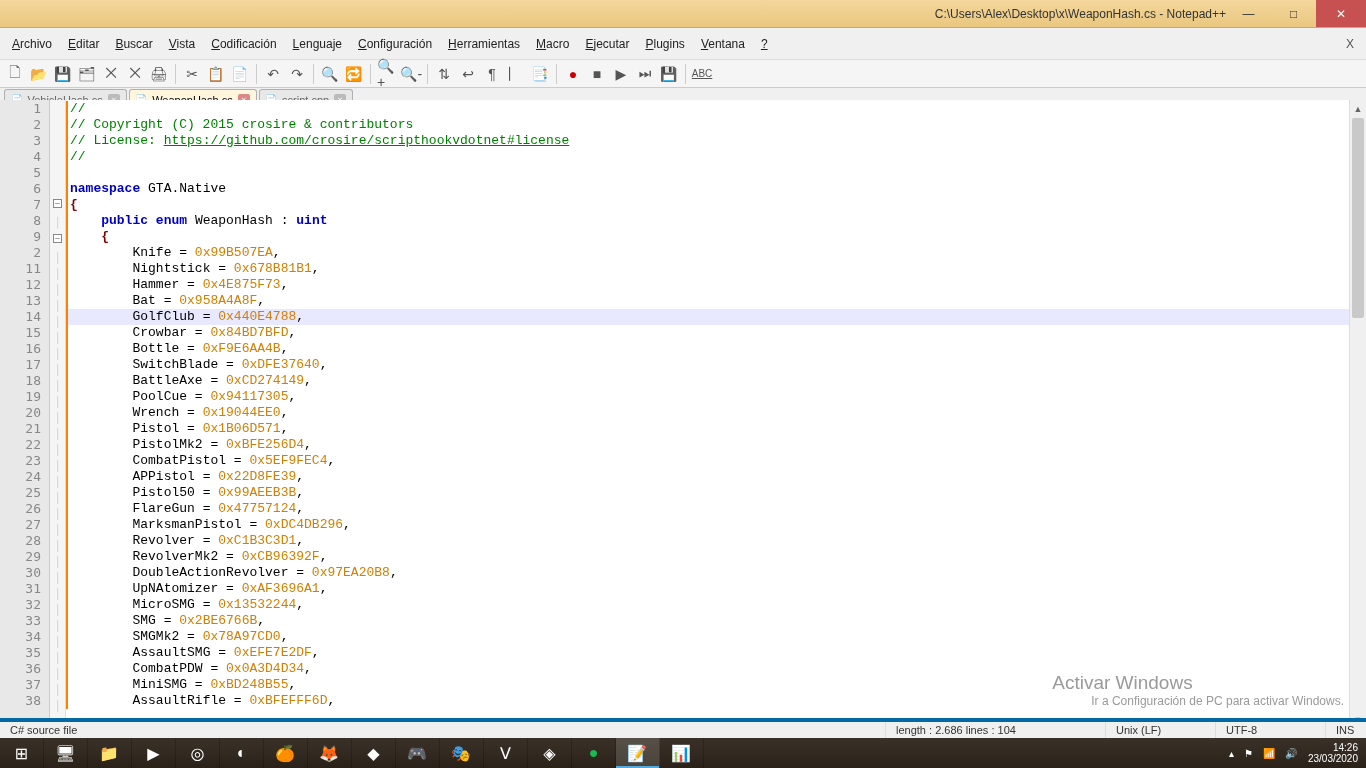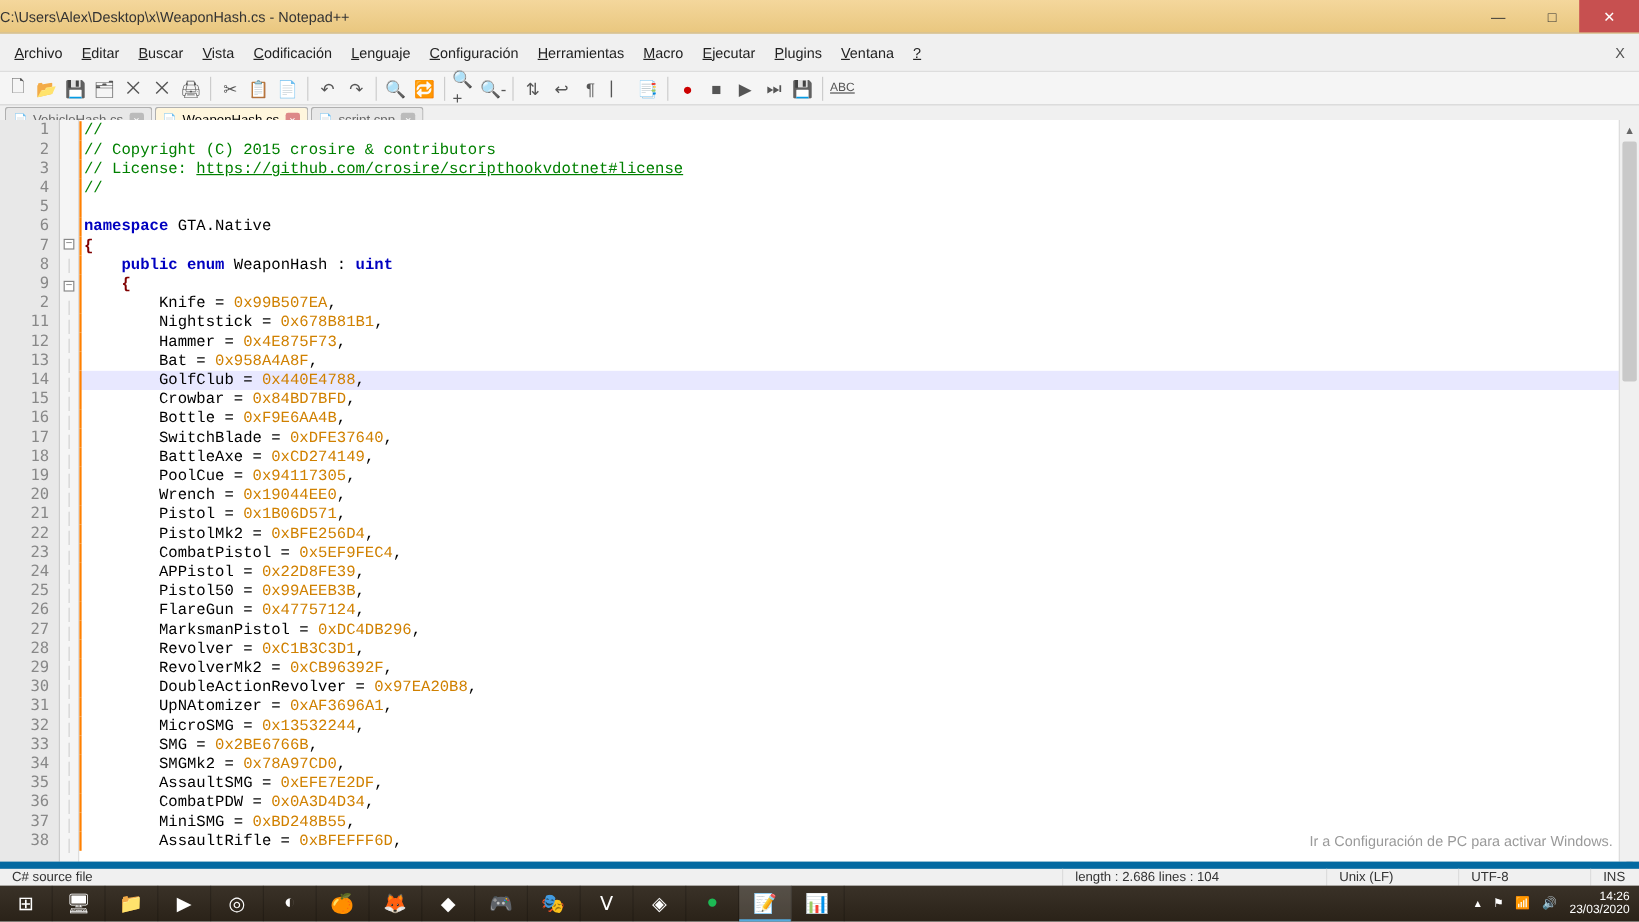--- a/index.html
+++ b/index.html
@@ -1,18 +1,18 @@
 <!DOCTYPE html>
 <html><head>
 <meta charset="utf-8">
 <style>
   * { margin: 0; padding: 0; box-sizing: border-box; }
   html, body { width: 1366px; height: 768px; font-family: "Segoe UI", Tahoma, sans-serif; overflow: hidden; }
   .titlebar { height: 28px; background: linear-gradient(#f4d79c,#e9c77f); display: flex; align-items: center; position: relative; border-bottom: 1px solid #c9ab67; }
-  .title-text { flex: 1; text-align: left; font-size: 12px; color: #333; }
+  .title-text { flex: 1; text-align: right; font-size: 12px; color: #333; }
   .win-btns { display: flex; height: 100%; }
   .win-btn { width: 45px; display: flex; align-items: center; justify-content: center; font-size: 12px; color: #333; }
   .win-btn.close { background: #c75050; color: #fff; width: 50px; }
   .menubar { height: 32px; background: #f0f0f0; display: flex; align-items: center; padding: 0 4px; font-size: 12px; color: #222; border-bottom: 1px solid #ddd; justify-content: space-between;}
   .menubar .menus { display:flex; gap:0;}
   .menu-item { padding: 2px 8px; cursor: default; }
   .menu-item u { text-decoration: underline; }
   .menubar .xbtn { padding: 0 8px; color:#555;}
   .toolbar { height: 28px; background: #f5f5f5; display: flex; align-items: center; padding: 2px 4px; gap: 2px; border-bottom: 1px solid #ccc; }
   .tbtn { width: 22px; height: 22px; display:flex; align-items:center; justify-content:center; border:1px solid transparent; font-size:14px; color:#555;}
@@ -34,21 +34,21 @@
   .code-scroll { position:absolute; right:0; top:0; bottom:0; width:17px; background:#f0f0f0; border-left:1px solid #ddd;}
   .code-scroll .thumb{ position:absolute; left:2px; right:2px; top:18px; height:200px; background:#c9c9c9; border-radius:2px;}
   .code-scroll .arr{ position:absolute; left:0;right:0; height:17px; display:flex;align-items:center;justify-content:center; font-size:9px; color:#666;}
   .c-comment { color:#008000; }
   .c-url { color:#008000; text-decoration:underline;}
   .c-kw { color:#0000c0; font-weight:bold;}
   .c-n { color:#000; }
   .c-num { color:#d08000; }
   .c-br { color:#800000; font-weight:bold;}
   .orangeline { border-left: 2px solid #ff8000; margin-left:-2px; padding-left:2px;}
-  .statusbar { position:absolute; bottom:30px; left:0; right:0; height:20px; background:#f0f0f0; border-top:6px solid #0369a1; display:flex; font-size:11px; color:#333;}
+  .statusbar { position:absolute; bottom:30px; left:0; right:0; height:20px; background:#f0f0f0; border-top:4px solid #0369a1; display:flex; font-size:11px; color:#333;}
   .statusbar .cell{ padding:2px 10px; border-right:1px solid #ddd; display:flex; align-items:center;}
   .statusbar .cell.grow{ flex:1;}
   .taskbar { position:absolute; left:0; right:0; bottom:0; height:30px; background: linear-gradient(#3a3228,#2a2218); display:flex; align-items:center; }
   .task-icon { width:44px; height:30px; display:flex; align-items:center; justify-content:center; color:#fff; font-size:16px; border-right:1px solid rgba(0,0,0,0.2);}
   .task-icon.active { background: rgba(255,255,255,0.15); box-shadow: inset 0 -2px 0 #5ad;}
   .tray { margin-left:auto; display:flex; align-items:center; color:#fff; font-size:10px; padding:0 8px; gap:10px;}
   .tray .clock{ text-align:right; line-height:11px;}
   .watermark { position:absolute; right:22px; bottom:60px; color:#9a9a9a; font-size:19px; text-align:left; pointer-events:none;}
   .watermark .sub{ font-size:12px; color:#9a9a9a;margin-left:39px;}
 </style>
@@ -225,20 +225,21 @@
     </div>
   <div class="code" id="code"><div class="line orangeline"><span class="c-comment">//</span></div><div class="line orangeline"><span class="c-comment">// Copyright (C) 2015 crosire &amp; contributors</span></div><div class="line orangeline"><span class="c-comment">// License: </span><span class="c-url">https://github.com/crosire/scripthookvdotnet#license</span></div><div class="line orangeline"><span class="c-comment">//</span></div><div class="line orangeline"></div><div class="line orangeline"><span class="c-kw">namespace</span> <span class="c-n">GTA.Native</span></div><div class="line orangeline"><span class="c-br">{</span></div><div class="line orangeline">    <span class="c-kw">public</span> <span class="c-kw">enum</span> <span class="c-n">WeaponHash</span> : <span class="c-kw">uint</span></div><div class="line orangeline">    <span class="c-br">{</span></div><div class="line orangeline">        <span class="c-n">Knife</span> = <span class="c-num">0x99B507EA</span>,</div><div class="line orangeline">        <span class="c-n">Nightstick</span> = <span class="c-num">0x678B81B1</span>,</div><div class="line orangeline">        <span class="c-n">Hammer</span> = <span class="c-num">0x4E875F73</span>,</div><div class="line orangeline">        <span class="c-n">Bat</span> = <span class="c-num">0x958A4A8F</span>,</div><div class="line hl orangeline">        <span class="c-n">GolfClub</span> = <span class="c-num">0x440E4788</span>,</div><div class="line orangeline">        <span class="c-n">Crowbar</span> = <span class="c-num">0x84BD7BFD</span>,</div><div class="line orangeline">        <span class="c-n">Bottle</span> = <span class="c-num">0xF9E6AA4B</span>,</div><div class="line orangeline">        <span class="c-n">SwitchBlade</span> = <span class="c-num">0xDFE37640</span>,</div><div class="line orangeline">        <span class="c-n">BattleAxe</span> = <span class="c-num">0xCD274149</span>,</div><div class="line orangeline">        <span class="c-n">PoolCue</span> = <span class="c-num">0x94117305</span>,</div><div class="line orangeline">        <span class="c-n">Wrench</span> = <span class="c-num">0x19044EE0</span>,</div><div class="line orangeline">        <span class="c-n">Pistol</span> = <span class="c-num">0x1B06D571</span>,</div><div class="line orangeline">        <span class="c-n">PistolMk2</span> = <span class="c-num">0xBFE256D4</span>,</div><div class="line orangeline">        <span class="c-n">CombatPistol</span> = <span class="c-num">0x5EF9FEC4</span>,</div><div class="line orangeline">        <span class="c-n">APPistol</span> = <span class="c-num">0x22D8FE39</span>,</div><div class="line orangeline">        <span class="c-n">Pistol50</span> = <span class="c-num">0x99AEEB3B</span>,</div><div class="line orangeline">        <span class="c-n">FlareGun</span> = <span class="c-num">0x47757124</span>,</div><div class="line orangeline">        <span class="c-n">MarksmanPistol</span> = <span class="c-num">0xDC4DB296</span>,</div><div class="line orangeline">        <span class="c-n">Revolver</span> = <span class="c-num">0xC1B3C3D1</span>,</div><div class="line orangeline">        <span class="c-n">RevolverMk2</span> = <span class="c-num">0xCB96392F</span>,</div><div class="line orangeline">        <span class="c-n">DoubleActionRevolver</span> = <span class="c-num">0x97EA20B8</span>,</div><div class="line orangeline">        <span class="c-n">UpNAtomizer</span> = <span class="c-num">0xAF3696A1</span>,</div><div class="line orangeline">        <span class="c-n">MicroSMG</span> = <span class="c-num">0x13532244</span>,</div><div class="line orangeline">        <span class="c-n">SMG</span> = <span class="c-num">0x2BE6766B</span>,</div><div class="line orangeline">        <span class="c-n">SMGMk2</span> = <span class="c-num">0x78A97CD0</span>,</div><div class="line orangeline">        <span class="c-n">AssaultSMG</span> = <span class="c-num">0xEFE7E2DF</span>,</div><div class="line orangeline">        <span class="c-n">CombatPDW</span> = <span class="c-num">0x0A3D4D34</span>,</div><div class="line orangeline">        <span class="c-n">MiniSMG</span> = <span class="c-num">0xBD248B55</span>,</div><div class="line orangeline">        <span class="c-n">AssaultRifle</span> = <span class="c-num">0xBFEFFF6D</span>,</div></div>
   <div class="code-scroll">
     <div class="arr" style="top:0;">▲</div>
     <div class="thumb"></div>
     <div class="arr" style="bottom:0;">▼</div>
   </div>
 </div>
 
 <div class="watermark">
+  <div>Activar Windows</div>
   <div class="sub">Ir a Configuración de PC para activar Windows.</div>
 </div>
 
 <div class="statusbar">
   <div class="cell grow">C# source file</div>
   <div class="cell" style="width:220px;">length : 2.686    lines : 104</div>
   <div class="cell" style="width:110px;">Unix (LF)</div>
   <div class="cell" style="width:110px;">UTF-8</div>
   <div class="cell" style="width:40px; border-right:none;">INS</div>
 </div>

